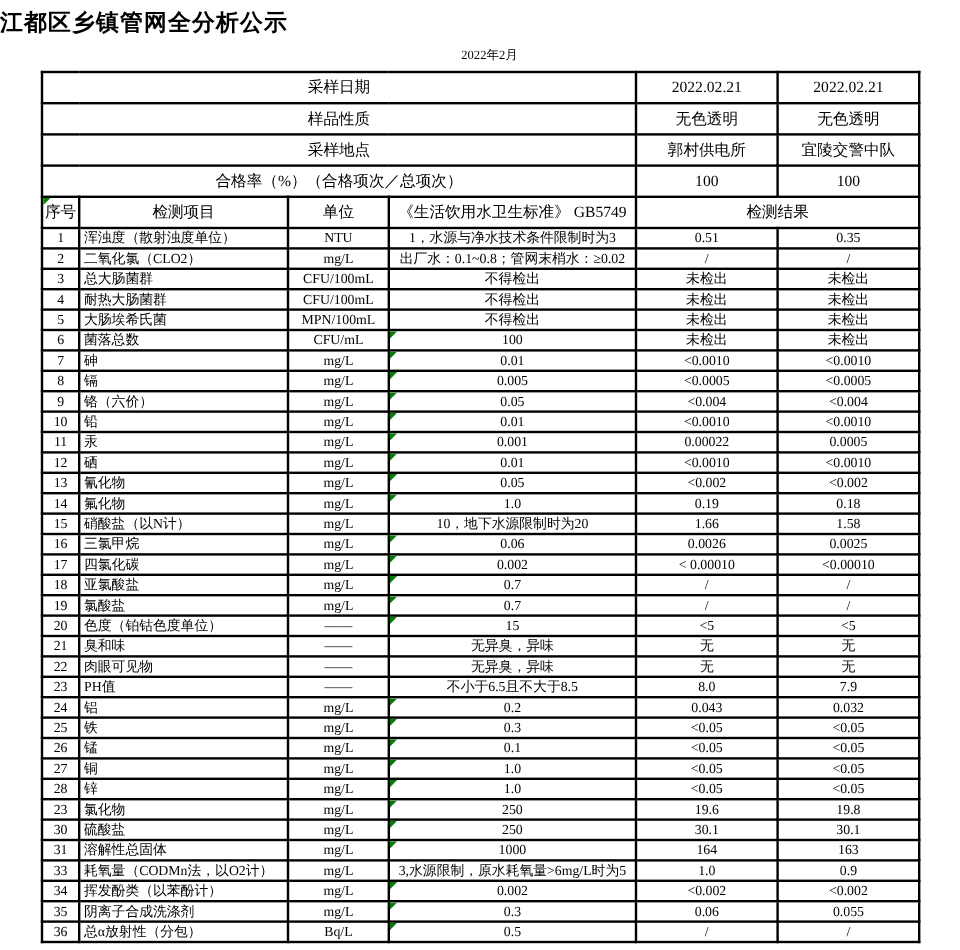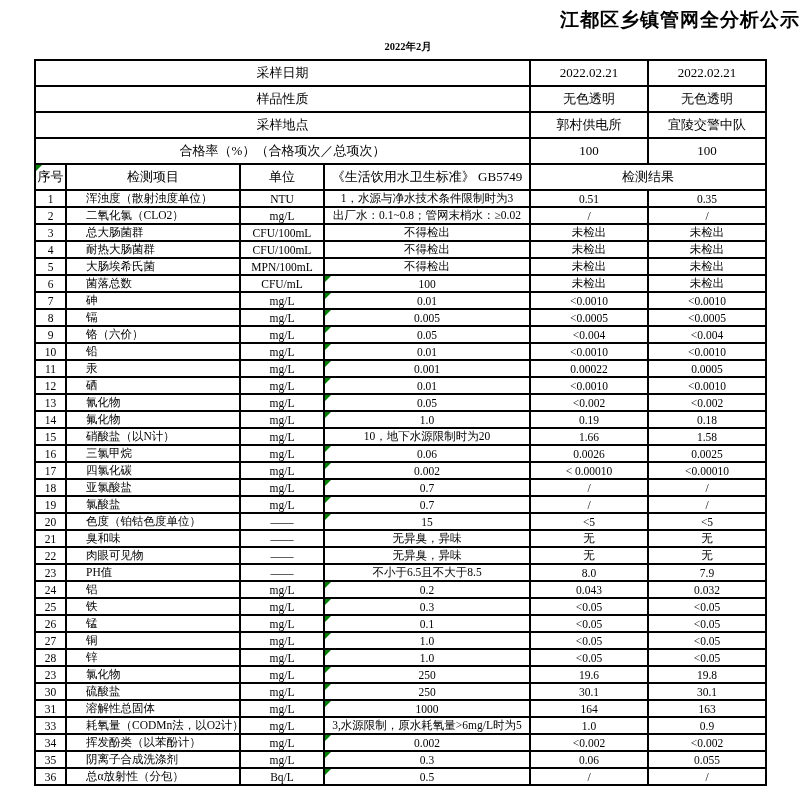--- a/index.html
+++ b/index.html
@@ -2,42 +2,42 @@
 <html style="--flag-green: #008000;"><head>
 <meta charset="utf-8">
 <style>
   html,body{margin:0;padding:0;}
   body{
     width:800px;height:792px;background:#ffffff;color:#000;
     font-family:"Liberation Serif","DejaVu Serif",serif;
     overflow:hidden;position:relative;
   }
   .title{
-    text-align:right;font-weight:bold;font-size:19px;
+    text-align:left;font-weight:bold;font-size:19px;
     margin:9px 0 0 0;line-height:22px;letter-spacing:1px;
   }
   .subtitle{
-    text-align:center;font-weight:bold;font-size:10.5px;
+    text-align:center;font-weight:normal;font-size:10.5px;
     margin:10px 0 0 16px;line-height:12px;
   }
   table{
     border-collapse:collapse;table-layout:fixed;
     margin:6px 0 0 34px;width:731px;
   }
   td{
     border:2px solid #000;text-align:center;vertical-align:middle;
     padding:0;overflow:hidden;white-space:nowrap;position:relative;
   }
   tr.info-row{height:26px;}
   tr.info-row td{font-size:13px;}
   tr.colhdr-row{height:26px;margin-top:31px;}
   tr.colhdr-row td{font-size:13px;}
   tr.data-row{height:16px;}
   tr.data-row td{font-size:11.5px;}
-  td.c-item{text-align:left;padding-left:19px;}
+  td.c-item{text-align:left;padding-left:3px;}
   .flag{
     position:absolute;top:0;left:0;width:0;height:0;
     border-top:6px solid var(--flag-green,#008000);
     border-right:6px solid transparent;
   }
 </style>
 </head>
 <body>
 
 <div class="title">江都区乡镇管网全分析公示</div>

